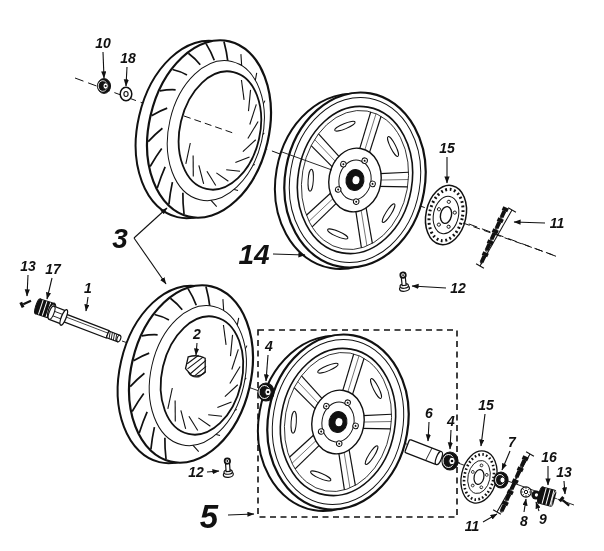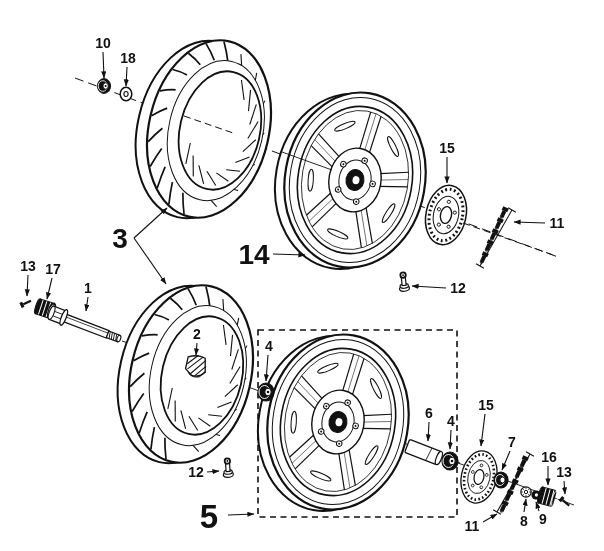--- a/index.html
+++ b/index.html
@@ -1,16 +1,16 @@
 <!DOCTYPE html>
 <html><head>
 <meta charset="utf-8">
 <style>
   html,body{margin:0;padding:0;background:#fff;width:604px;height:551px;overflow:hidden;}
-  #stage{position:relative;width:592px;height:551px;background:#fff;}
+  #stage{position:relative;width:592px;height:551px;background:#fff;font-style:italic;}
   svg{display:block;}
   text.callout{font-family:"Liberation Sans","DejaVu Sans",sans-serif;font-weight:bold;fill:#111;}
 </style>
 </head>
 <body>
 
 <div id="stage">
   <svg id="diagram-svg" width="604" height="551" viewBox="0 0 604 551">
     <defs>
       <marker id="arrow" markerWidth="8" markerHeight="6" refX="6.6" refY="2.6" orient="auto" markerUnits="userSpaceOnUse">

